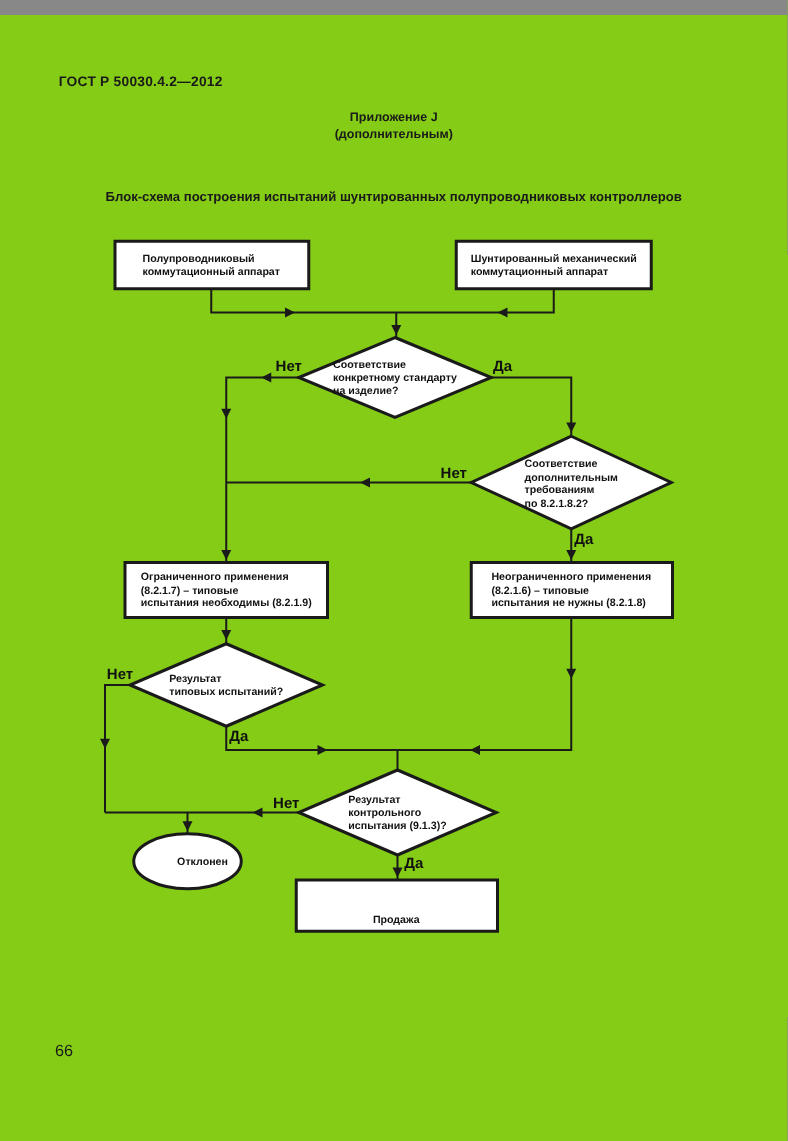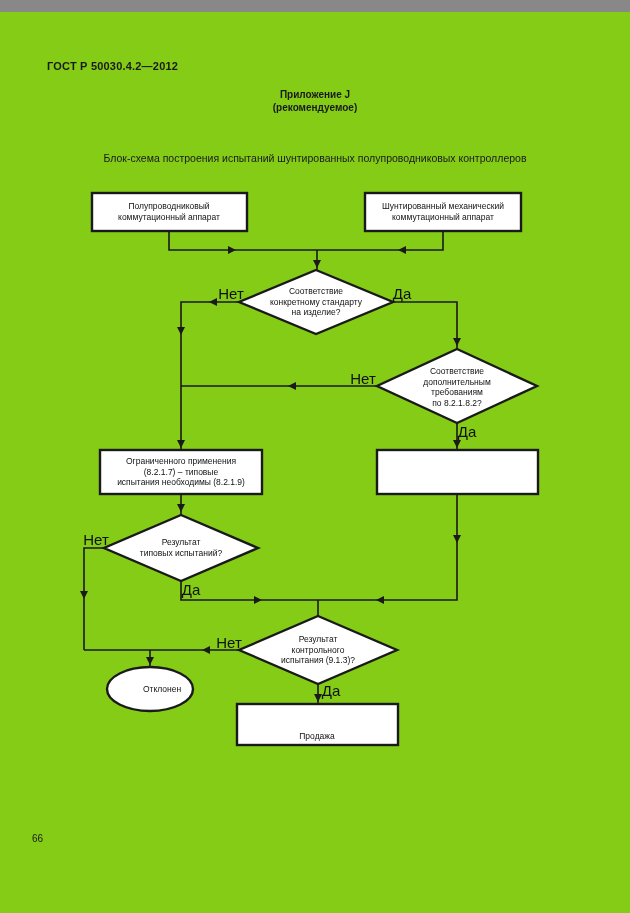--- a/index.html
+++ b/index.html
@@ -15,52 +15,52 @@
   .doc-number{
     position:absolute;left:47px;top:48px;
     font-size:11px;font-weight:bold;letter-spacing:.2px;
   }
   .appendix{
     position:absolute;left:0;top:76px;width:630px;
     text-align:center;font-size:10px;font-weight:bold;line-height:1.3;
   }
   .chart-title{
     position:absolute;left:0;top:140px;width:630px;
-    text-align:center;font-size:10.5px;font-weight:normal;
+    text-align:center;font-size:10.5px;font-weight:bold;
     white-space:pre-line;
   }
   .page-number{
-    position:absolute;left:32px;top:821px;
-    font-size:10px;
+    position:absolute;left:44px;top:821px;
+    font-size:13px;
   }
   svg.flow{position:absolute;left:0;top:0;}
   .ln{fill:none;stroke:#1a1a1a;stroke-width:1.6;}
   .shape{fill:#ffffff;stroke:#1a1a1a;stroke-width:2.4;}
   .ah{fill:#1a1a1a;stroke:none;}
   .node-label{
     position:absolute;transform:translate(-50%,-50%);
-    text-align:center;font-size:8.5px;font-weight:normal;
+    text-align:left;font-size:8.5px;font-weight:bold;
     line-height:1.25;white-space:pre-line;width:max-content;
     color:#111;
   }
   .edge-label{
     position:absolute;transform:translate(-50%,-50%);
-    font-size:15px;font-weight:normal;white-space:nowrap;color:#111;
+    font-size:12px;font-weight:bold;white-space:nowrap;color:#111;
   }
 </style>
 </head>
 <body>
 
 <div class="page">
 
   <div class="doc-number">ГОСТ Р 50030.4.2—2012</div>
 
   <div class="appendix">
     <div>Приложение J</div>
-    <div>(рекомендуемое)</div>
+    <div>(дополнительным)</div>
   </div>
 
   <div class="chart-title">Блок-схема построения испытаний шунтированных  полупроводниковых контроллеров</div>
 
   <svg class="flow" width="630" height="913" viewBox="0 0 630 913" xmlns="http://www.w3.org/2000/svg">
 
     <g>
       <path class="ln" d="M169 220 V238 H443 V220"></path>
       <path class="ln" d="M317 238 V258"></path>
       <path class="ln" d="M239 290 H181 V438"></path>
@@ -117,20 +117,23 @@
   <div class="node-label" style="left:316px;top:290px;">Соответствие
 конкретному стандарту
 на изделие?</div>
   <div class="node-label" style="left:457px;top:375px;">Соответствие
 дополнительным
 требованиям
 по 8.2.1.8.2?</div>
   <div class="node-label" style="left:181px;top:460px;">Ограниченного применения
 (8.2.1.7) – типовые
 испытания необходимы (8.2.1.9)</div>
+  <div class="node-label" style="left:457px;top:460px;">Неограниченного применения
+(8.2.1.6) – типовые
+испытания не нужны (8.2.1.8)</div>
   <div class="node-label" style="left:181px;top:536px;">Результат
 типовых испытаний?</div>
   <div class="node-label" style="left:318px;top:638px;">Результат
 контрольного
 испытания (9.1.3)?</div>
   <div class="node-label" style="left:162px;top:677px;">Отклонен</div>
   <div class="node-label" style="left:317px;top:724px;">Продажа</div>
 
   <div class="edge-label" style="left:231px;top:281px;">Нет</div>
   <div class="edge-label" style="left:402px;top:281px;">Да</div>

